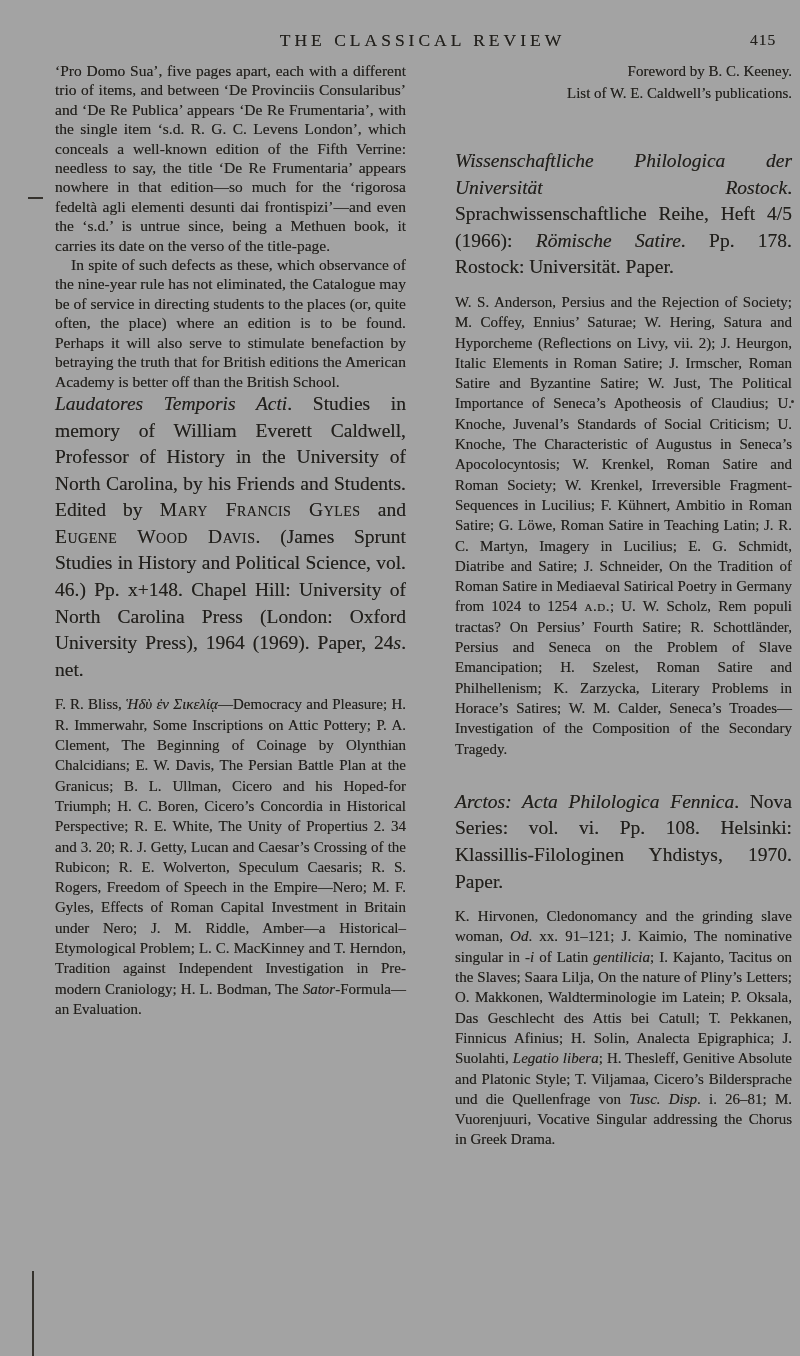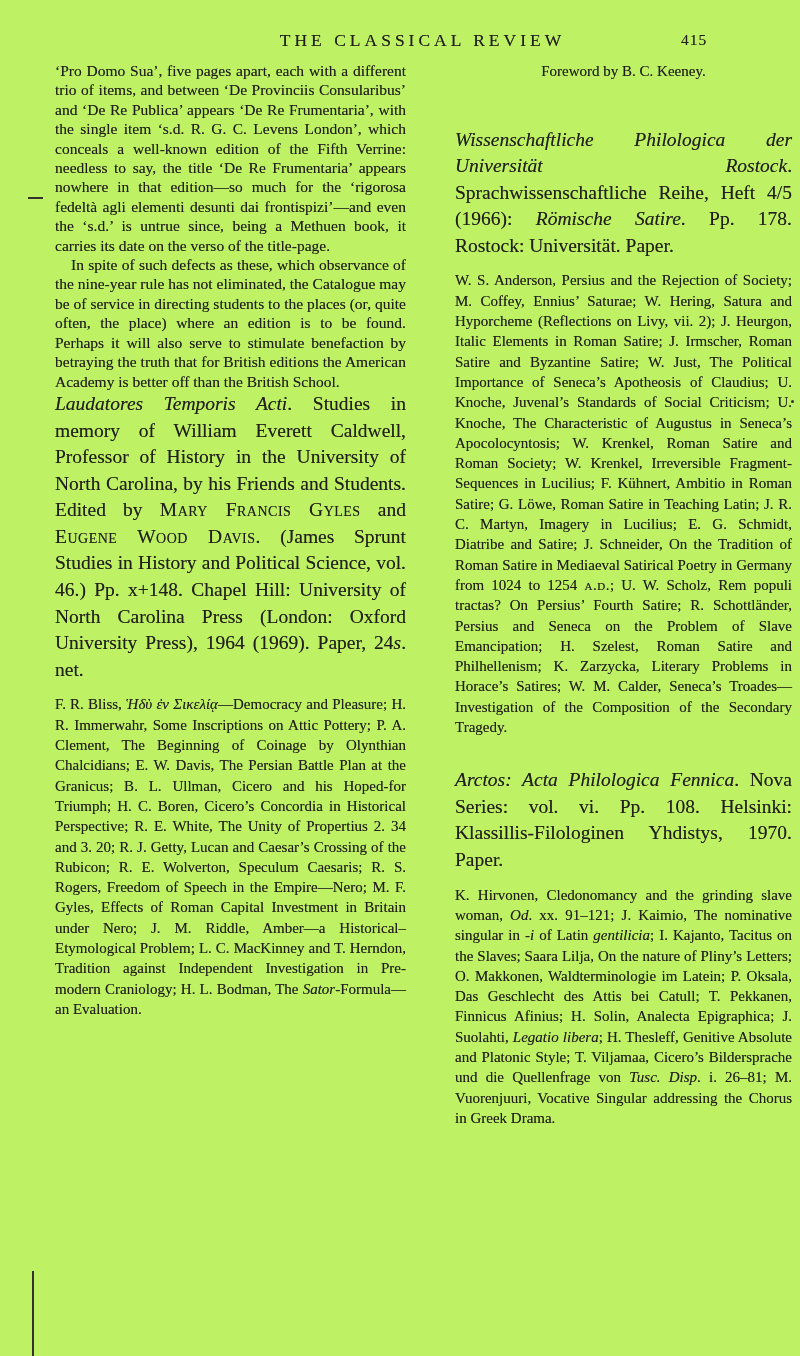--- a/index.html
+++ b/index.html
@@ -1,52 +1,52 @@
 <!DOCTYPE html>
 <html lang="en"><head>
 <meta charset="utf-8">
 <style>
   html,body{margin:0;padding:0;background:#e9e7e2;}
   .page{
     position:relative;
     width:800px;height:1356px;
-    background:#bef264;
+    background:#a3a3a3;
     font-family:"Liberation Serif","DejaVu Serif",serif;
     color:#211f1b;
     overflow:hidden;
     text-shadow:0 0 0.4px rgba(33,31,27,0.55);
   }
   .running-title{
     position:absolute;left:55px;top:30px;width:735px;
     text-align:center;
     font-size:17.5px;letter-spacing:4px;
     font-weight:normal;
   }
   .page-number{
-    position:absolute;left:681px;top:31px;width:60px;
-    text-align:left;font-size:15.5px;letter-spacing:1px;
+    position:absolute;left:733px;top:31px;width:60px;
+    text-align:center;font-size:15.5px;letter-spacing:1px;
   }
   .col{position:absolute;top:61px;}
   .col-left{left:55px;width:351px;}
   .col-right{left:455px;width:337px;}
   p{margin:0;}
   .body-text{
     font-size:15.5px;line-height:19.4px;
     text-align:justify;
   }
   .indent{text-indent:16px;}
   .entry-heading{
     font-size:19.5px;line-height:26.6px;
     text-align:justify;
   }
   .contents-text{
     font-size:15px;line-height:20.3px;
     text-align:justify;
   }
-  .cont-line{font-size:15px;line-height:21.5px;text-align:center;}
+  .cont-line{font-size:15px;line-height:21.5px;text-align:right;}
   .mt-book{}
   .mt-contents{margin-top:11px;}
   .mt-journal-1{margin-top:44px;}
   .mt-journal-2{margin-top:30px;}
   .seg-i{font-style:italic;}
   .seg-sc{font-variant:small-caps;letter-spacing:0.5px;}
   .artifact{position:absolute;background:#35322d;}
   .artifact-dash{left:28px;top:197px;width:15px;height:2px;}
   .artifact-line{left:32px;top:1271px;width:2px;height:85px;}
   .artifact-dot{left:791px;top:400px;width:3px;height:3px;border-radius:50%;}
@@ -65,20 +65,21 @@
 
     <div>
       <p class="entry-heading mt-book"><span class="seg-i">Laudatores Temporis Acti</span><span>. Studies in memory of William Everett Caldwell, Professor of History in the University of North Carolina, by his Friends and Students. Edited by </span><span class="seg-sc">Mary Francis Gyles</span><span> and </span><span class="seg-sc">Eugene Wood Davis</span><span>. (James Sprunt Studies in History and Political Science, vol. 46.) Pp. x+148. Chapel Hill: University of North Carolina Press (London: Oxford University Press), 1964 (1969). Paper, 24</span><span class="seg-i">s</span><span>. net.</span></p>
       <p class="contents-text mt-contents"><span>F. R. Bliss, </span><span class="seg-i">Ἡδὺ ἐν Σικελίᾳ</span><span>—Democracy and Pleasure; H. R. Immerwahr, Some Inscriptions on Attic Pottery; P. A. Clement, The Beginning of Coinage by Olynthian Chalcidians; E. W. Davis, The Persian Battle Plan at the Granicus; B. L. Ullman, Cicero and his Hoped-for Triumph; H. C. Boren, Cicero’s Concordia in Historical Perspective; R. E. White, The Unity of Propertius 2. 34 and 3. 20; R. J. Getty, Lucan and Caesar’s Crossing of the Rubicon; R. E. Wolverton, Speculum Caesaris; R. S. Rogers, Freedom of Speech in the Empire—Nero; M. F. Gyles, Effects of Roman Capital Investment in Britain under Nero; J. M. Riddle, Amber—a Historical–Etymological Problem; L. C. MacKinney and T. Herndon, Tradition against Independent Investigation in Pre-modern Craniology; H. L. Bodman, The </span><span class="seg-i">Sator</span><span>-Formula—an Evaluation.</span></p>
     </div>
   </div>
 
   <div class="col col-right">
     <div>
       <div class="cont-line">Foreword by B. C. Keeney.</div>
+      <div class="cont-line">List of W. E. Caldwell’s publications.</div>
     </div>
 
     <div>
       <p class="entry-heading mt-journal-1"><span class="seg-i">Wissenschaftliche Philologica der Universität Rostock</span><span>. Sprachwissenschaftliche Reihe, Heft 4/5 (1966): </span><span class="seg-i">Römische Satire</span><span>. Pp. 178. Rostock: Universität. Paper.</span></p>
       <p class="contents-text mt-contents"><span>W. S. Anderson, Persius and the Rejection of Society; M. Coffey, Ennius’ Saturae; W. Hering, Satura and Hyporcheme (Reflections on Livy, vii. 2); J. Heurgon, Italic Elements in Roman Satire; J. Irmscher, Roman Satire and Byzantine Satire; W. Just, The Political Importance of Seneca’s Apotheosis of Claudius; U. Knoche, Juvenal’s Standards of Social Criticism; U. Knoche, The Characteristic of Augustus in Seneca’s Apocolocyntosis; W. Krenkel, Roman Satire and Roman Society; W. Krenkel, Irreversible Fragment-Sequences in Lucilius; F. Kühnert, Ambitio in Roman Satire; G. Löwe, Roman Satire in Teaching Latin; J. R. C. Martyn, Imagery in Lucilius; E. G. Schmidt, Diatribe and Satire; J. Schneider, On the Tradition of Roman Satire in Mediaeval Satirical Poetry in Germany from 1024 to 1254 </span><span class="seg-sc">a.d.</span><span>; U. W. Scholz, Rem populi tractas? On Persius’ Fourth Satire; R. Schottländer, Persius and Seneca on the Problem of Slave Emancipation; H. Szelest, Roman Satire and Philhellenism; K. Zarzycka, Literary Problems in Horace’s Satires; W. M. Calder, Seneca’s Troades—Investigation of the Composition of the Secondary Tragedy.</span></p>
     </div>
 
     <div>
       <p class="entry-heading mt-journal-2"><span class="seg-i">Arctos: Acta Philologica Fennica</span><span>. Nova Series: vol. vi. Pp. 108. Helsinki: Klassillis-Filologinen Yhdistys, 1970. Paper.</span></p>
       <p class="contents-text mt-contents"><span>K. Hirvonen, Cledonomancy and the grinding slave woman, </span><span class="seg-i">Od</span><span>. xx. 91–121; J. Kaimio, The nominative singular in -</span><span class="seg-i">i</span><span> of Latin </span><span class="seg-i">gentilicia</span><span>; I. Kajanto, Tacitus on the Slaves; Saara Lilja, On the nature of Pliny’s Letters; O. Makkonen, Waldterminologie im Latein; P. Oksala, Das Geschlecht des Attis bei Catull; T. Pekkanen, Finnicus Afinius; H. Solin, Analecta Epigraphica; J. Suolahti, </span><span class="seg-i">Legatio libera</span><span>; H. Thesleff, Genitive Absolute and Platonic Style; T. Viljamaa, Cicero’s Bildersprache und die Quellenfrage von </span><span class="seg-i">Tusc. Disp</span><span>. i. 26–81; M. Vuorenjuuri, Vocative Singular addressing the Chorus in Greek Drama.</span></p>

